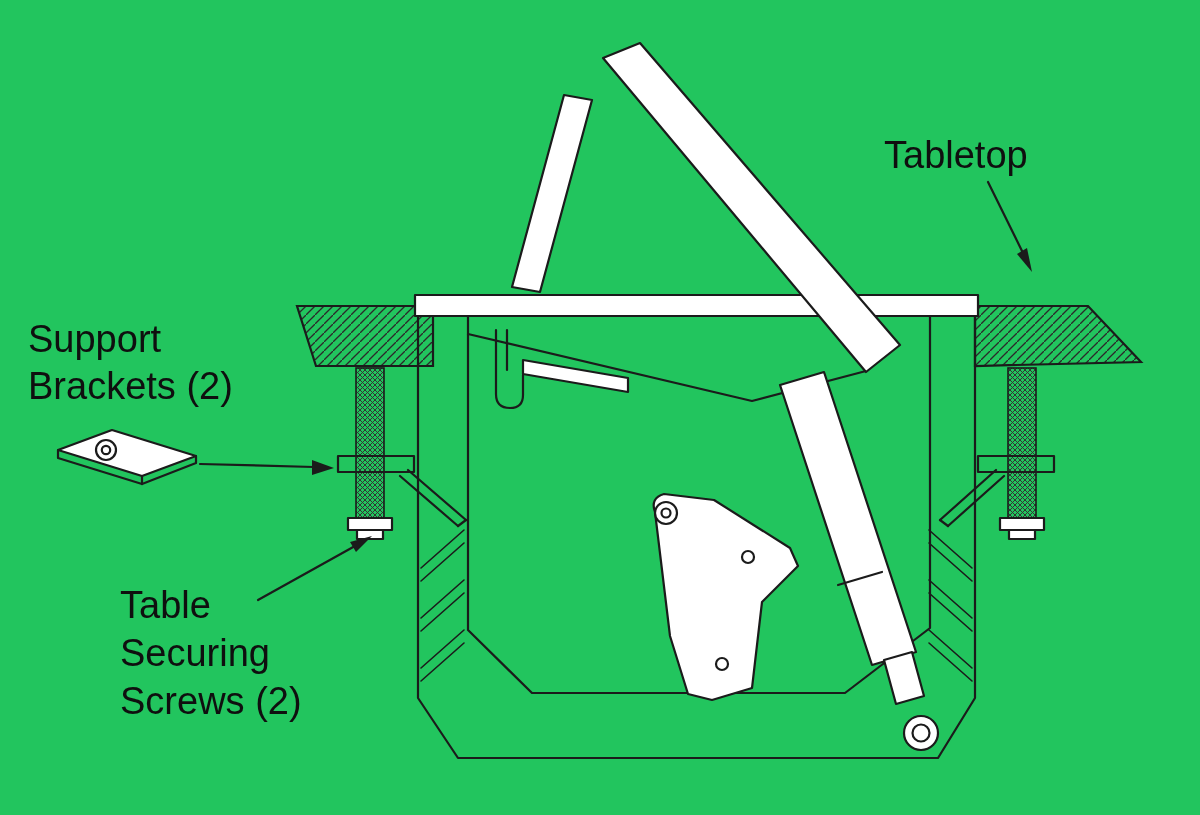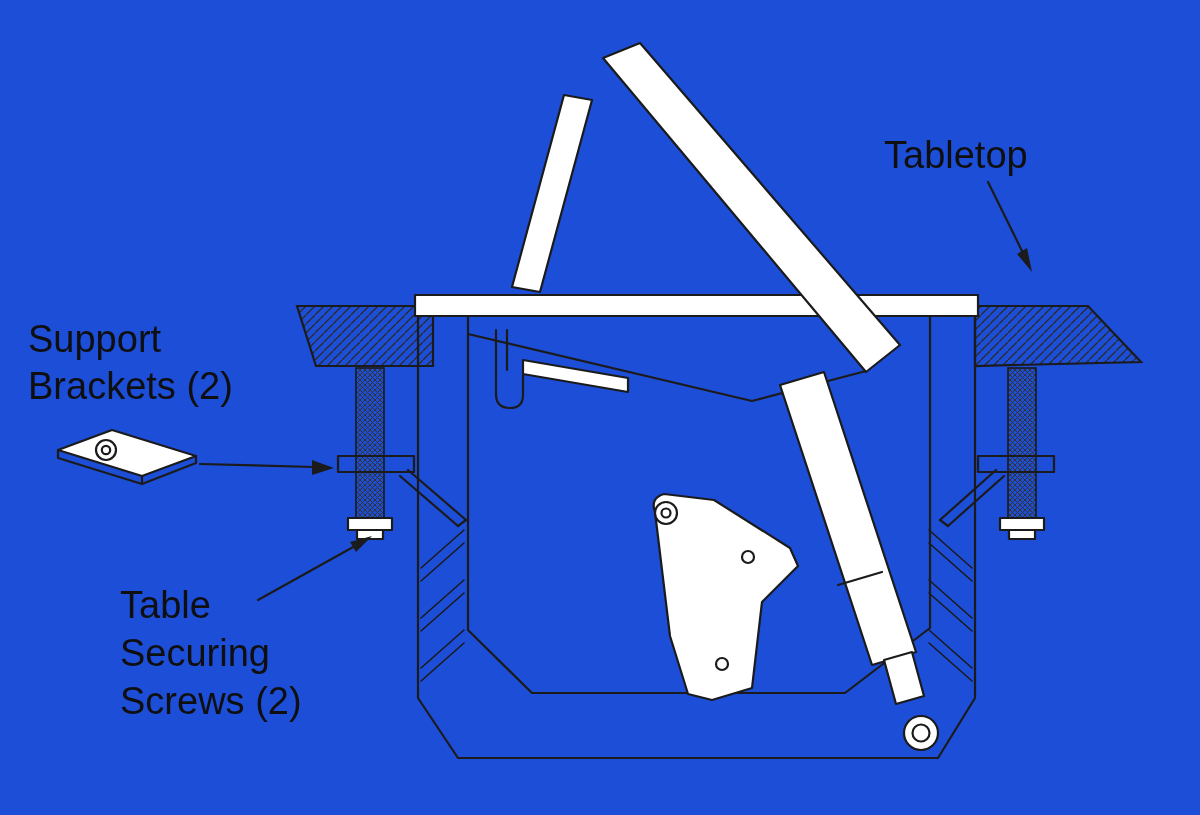--- a/index.html
+++ b/index.html
@@ -5,21 +5,21 @@
   html, body {
     margin: 0;
     padding: 0;
     background: #ffffff;
     font-family: "Liberation Sans", sans-serif;
   }
   .stage {
     position: relative;
     width: 1200px;
     height: 815px;
-    background: #1d4ed8;
+    background: #22c55e;
     overflow: hidden;
   }
   svg { display: block; }
   .ln {
     fill: none;
     stroke: #1b1b1b;
     stroke-width: 2.2;
     stroke-linecap: round;
     stroke-linejoin: round;
   }

